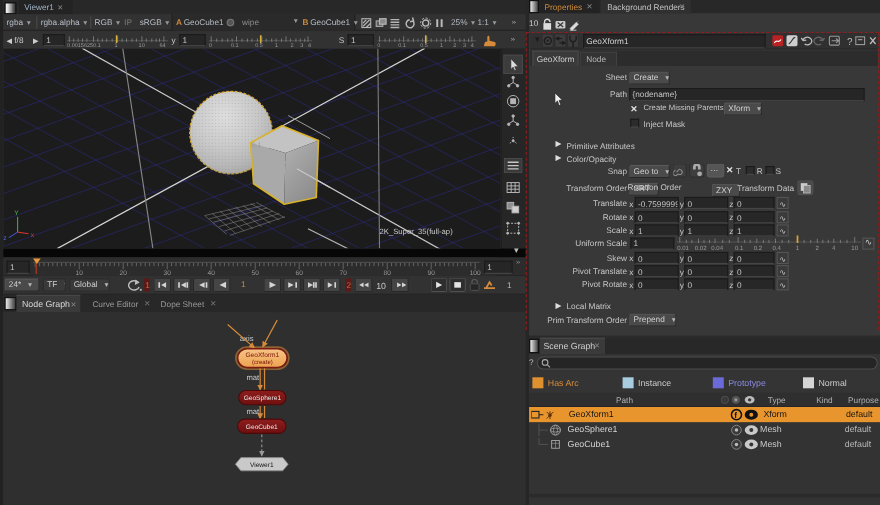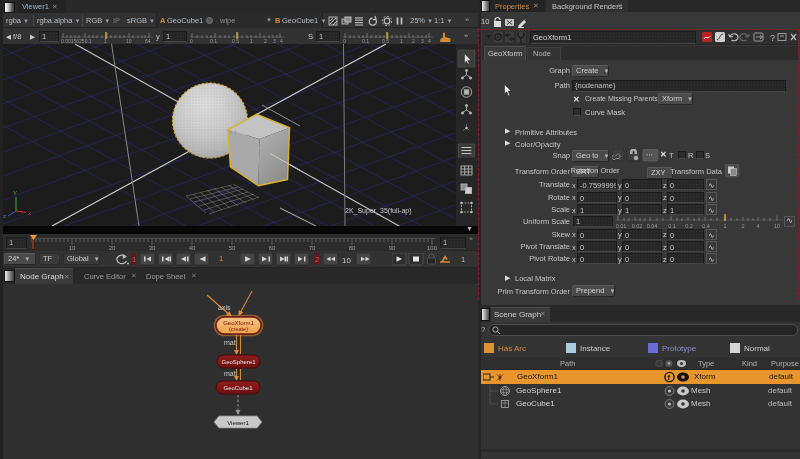--- a/index.html
+++ b/index.html
@@ -454,32 +454,32 @@
 <div class="abs" style="left:484px;top:46px;width:42px;height:14px;background:#3a3a3a;border:1px solid #4a4a4a;border-bottom:none;"></div>
 <div class="txt" style="left:488px;top:49px;font-size:7.5px;color:#d0d0d0;">GeoXform</div>
 <div class="abs" style="left:527px;top:47px;width:34px;height:13px;background:#333;border:1px solid #404040;border-bottom:none;"></div>
 <div class="txt" style="left:533px;top:49px;font-size:7.5px;color:#b5b5b5;">Node</div>
 <div class="abs" style="left:482px;top:60px;width:316px;height:240px;background:#383838;"></div>
 
 <svg class="abs" style="left:504px;top:84px;" width="8" height="13" viewBox="0 0 8 13">
       <path d="M0.5 0.5 L0.5 10 L2.8 7.8 L4.2 12 L5.8 11.3 L4.3 7.3 L7.2 7 Z" fill="#f0f0f0" stroke="#222" stroke-width="0.6"></path>
     </svg>
 
-<div class="txt" style="left:470px;top:66px;width:100px;text-align:right;font-size:7.5px;color:#c6c6c6;">Graph</div>
+<div class="txt" style="left:470px;top:66px;width:100px;text-align:right;font-size:7.5px;color:#c6c6c6;">Sheet</div>
 <div class="dd" style="left:572px;top:64.5px;width:37px;height:12px;">Create <span class="ar">▼</span></div>
 
 <div class="txt" style="left:470px;top:81px;width:100px;text-align:right;font-size:7.5px;color:#c6c6c6;">Path</div>
 <div class="fld" style="left:572px;top:79.5px;width:214px;height:12px;line-height:10px;">{nodename}</div>
 
 <div class="txt" style="left:573px;top:95px;font-size:8px;color:#e5e5e5;font-weight:bold;">✕</div>
 <div class="txt" style="left:585px;top:95px;font-size:7px;color:#c6c6c6;">Create Missing Parents:</div>
 <div class="dd" style="left:658px;top:93px;width:35px;height:12px;">Xform <span class="ar">▼</span></div>
 
 <div class="cb" style="left:573px;top:107.5px;"></div>
-<div class="txt" style="left:585px;top:107.5px;font-size:7.5px;color:#c6c6c6;">Curve Mask</div>
+<div class="txt" style="left:585px;top:107.5px;font-size:7.5px;color:#c6c6c6;">Inject Mask</div>
 
 <div class="txt" style="left:505px;top:127px;font-size:7px;color:#ddd;">▶</div>
 <div class="txt" style="left:515px;top:127.5px;font-size:7.5px;color:#c6c6c6;">Primitive Attributes</div>
 <div class="txt" style="left:505px;top:139px;font-size:7px;color:#ddd;">▶</div>
 <div class="txt" style="left:515px;top:139.5px;font-size:7.5px;color:#c6c6c6;">Color/Opacity</div>
 
 <div class="txt" style="left:470px;top:151px;width:100px;text-align:right;font-size:7.5px;color:#c6c6c6;">Snap</div>
 <div class="dd" style="left:572px;top:149.5px;width:37px;height:12px;">Geo to <span class="ar">▼</span></div>
 <svg class="abs" style="left:612px;top:149px;" width="47" height="13" viewBox="0 0 47 13">
  <rect x="0" y="0" width="12" height="12" rx="2" fill="#3e3e3e" stroke="#2a2a2a" stroke-width="0.7"></rect>

